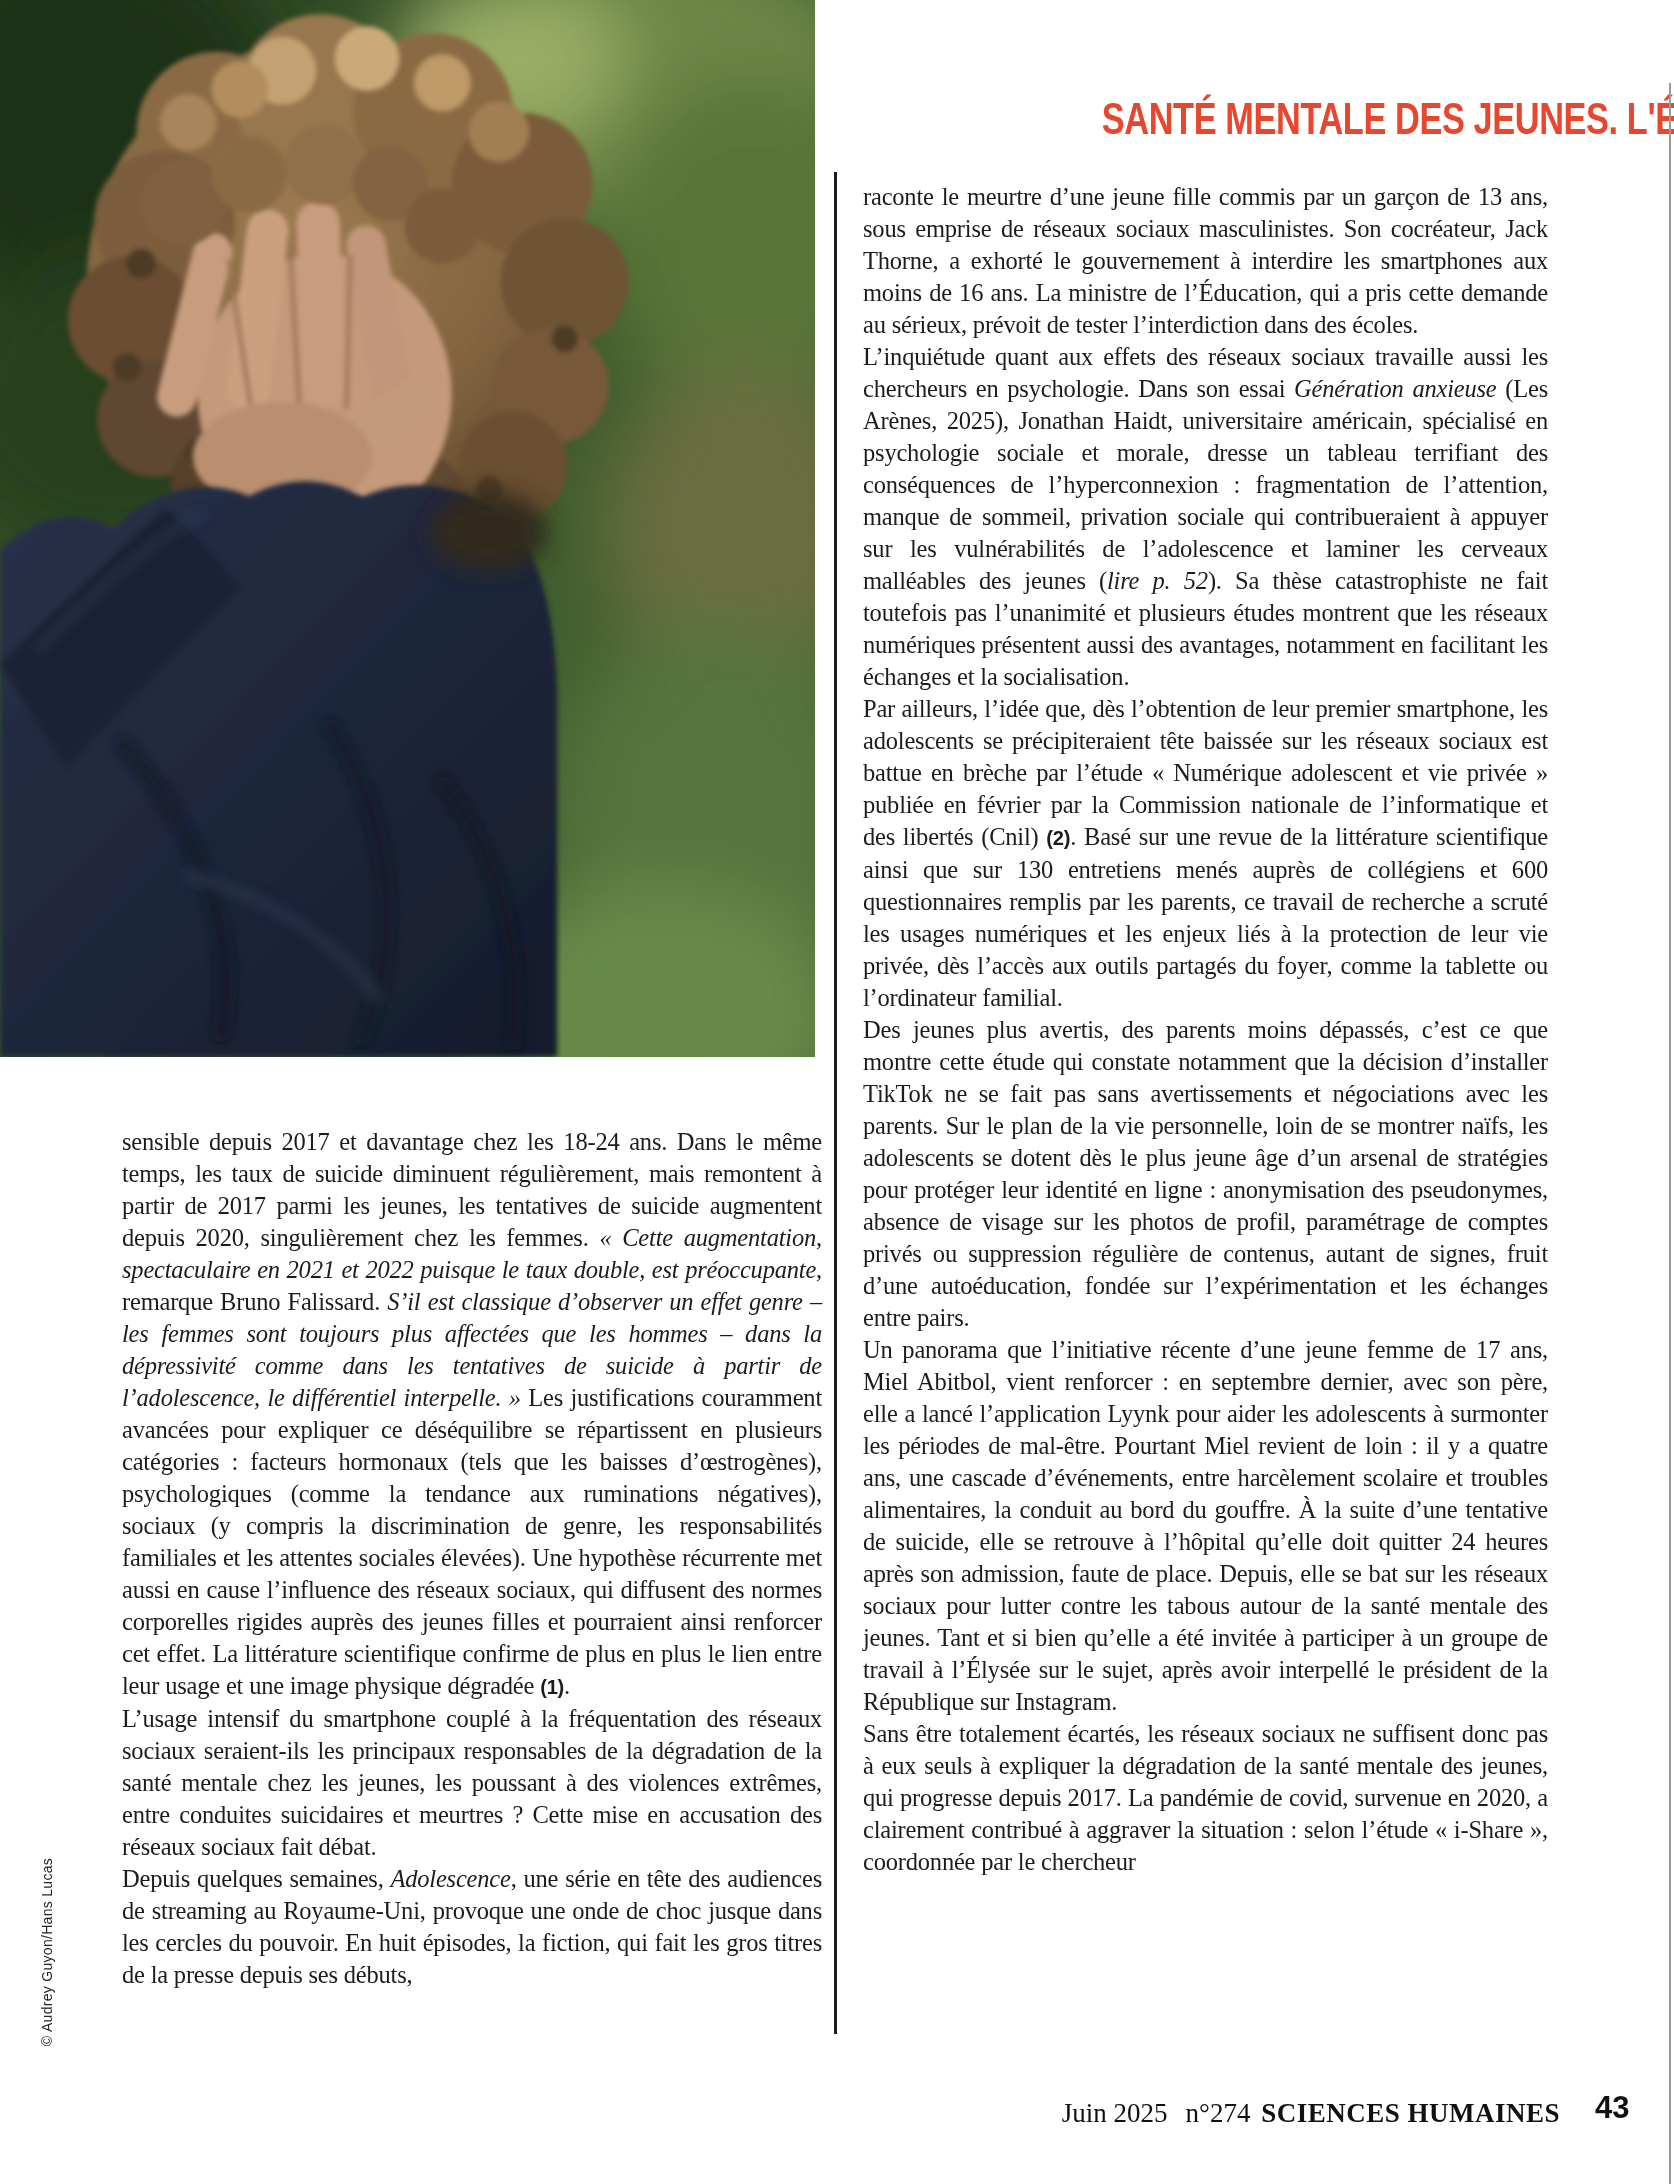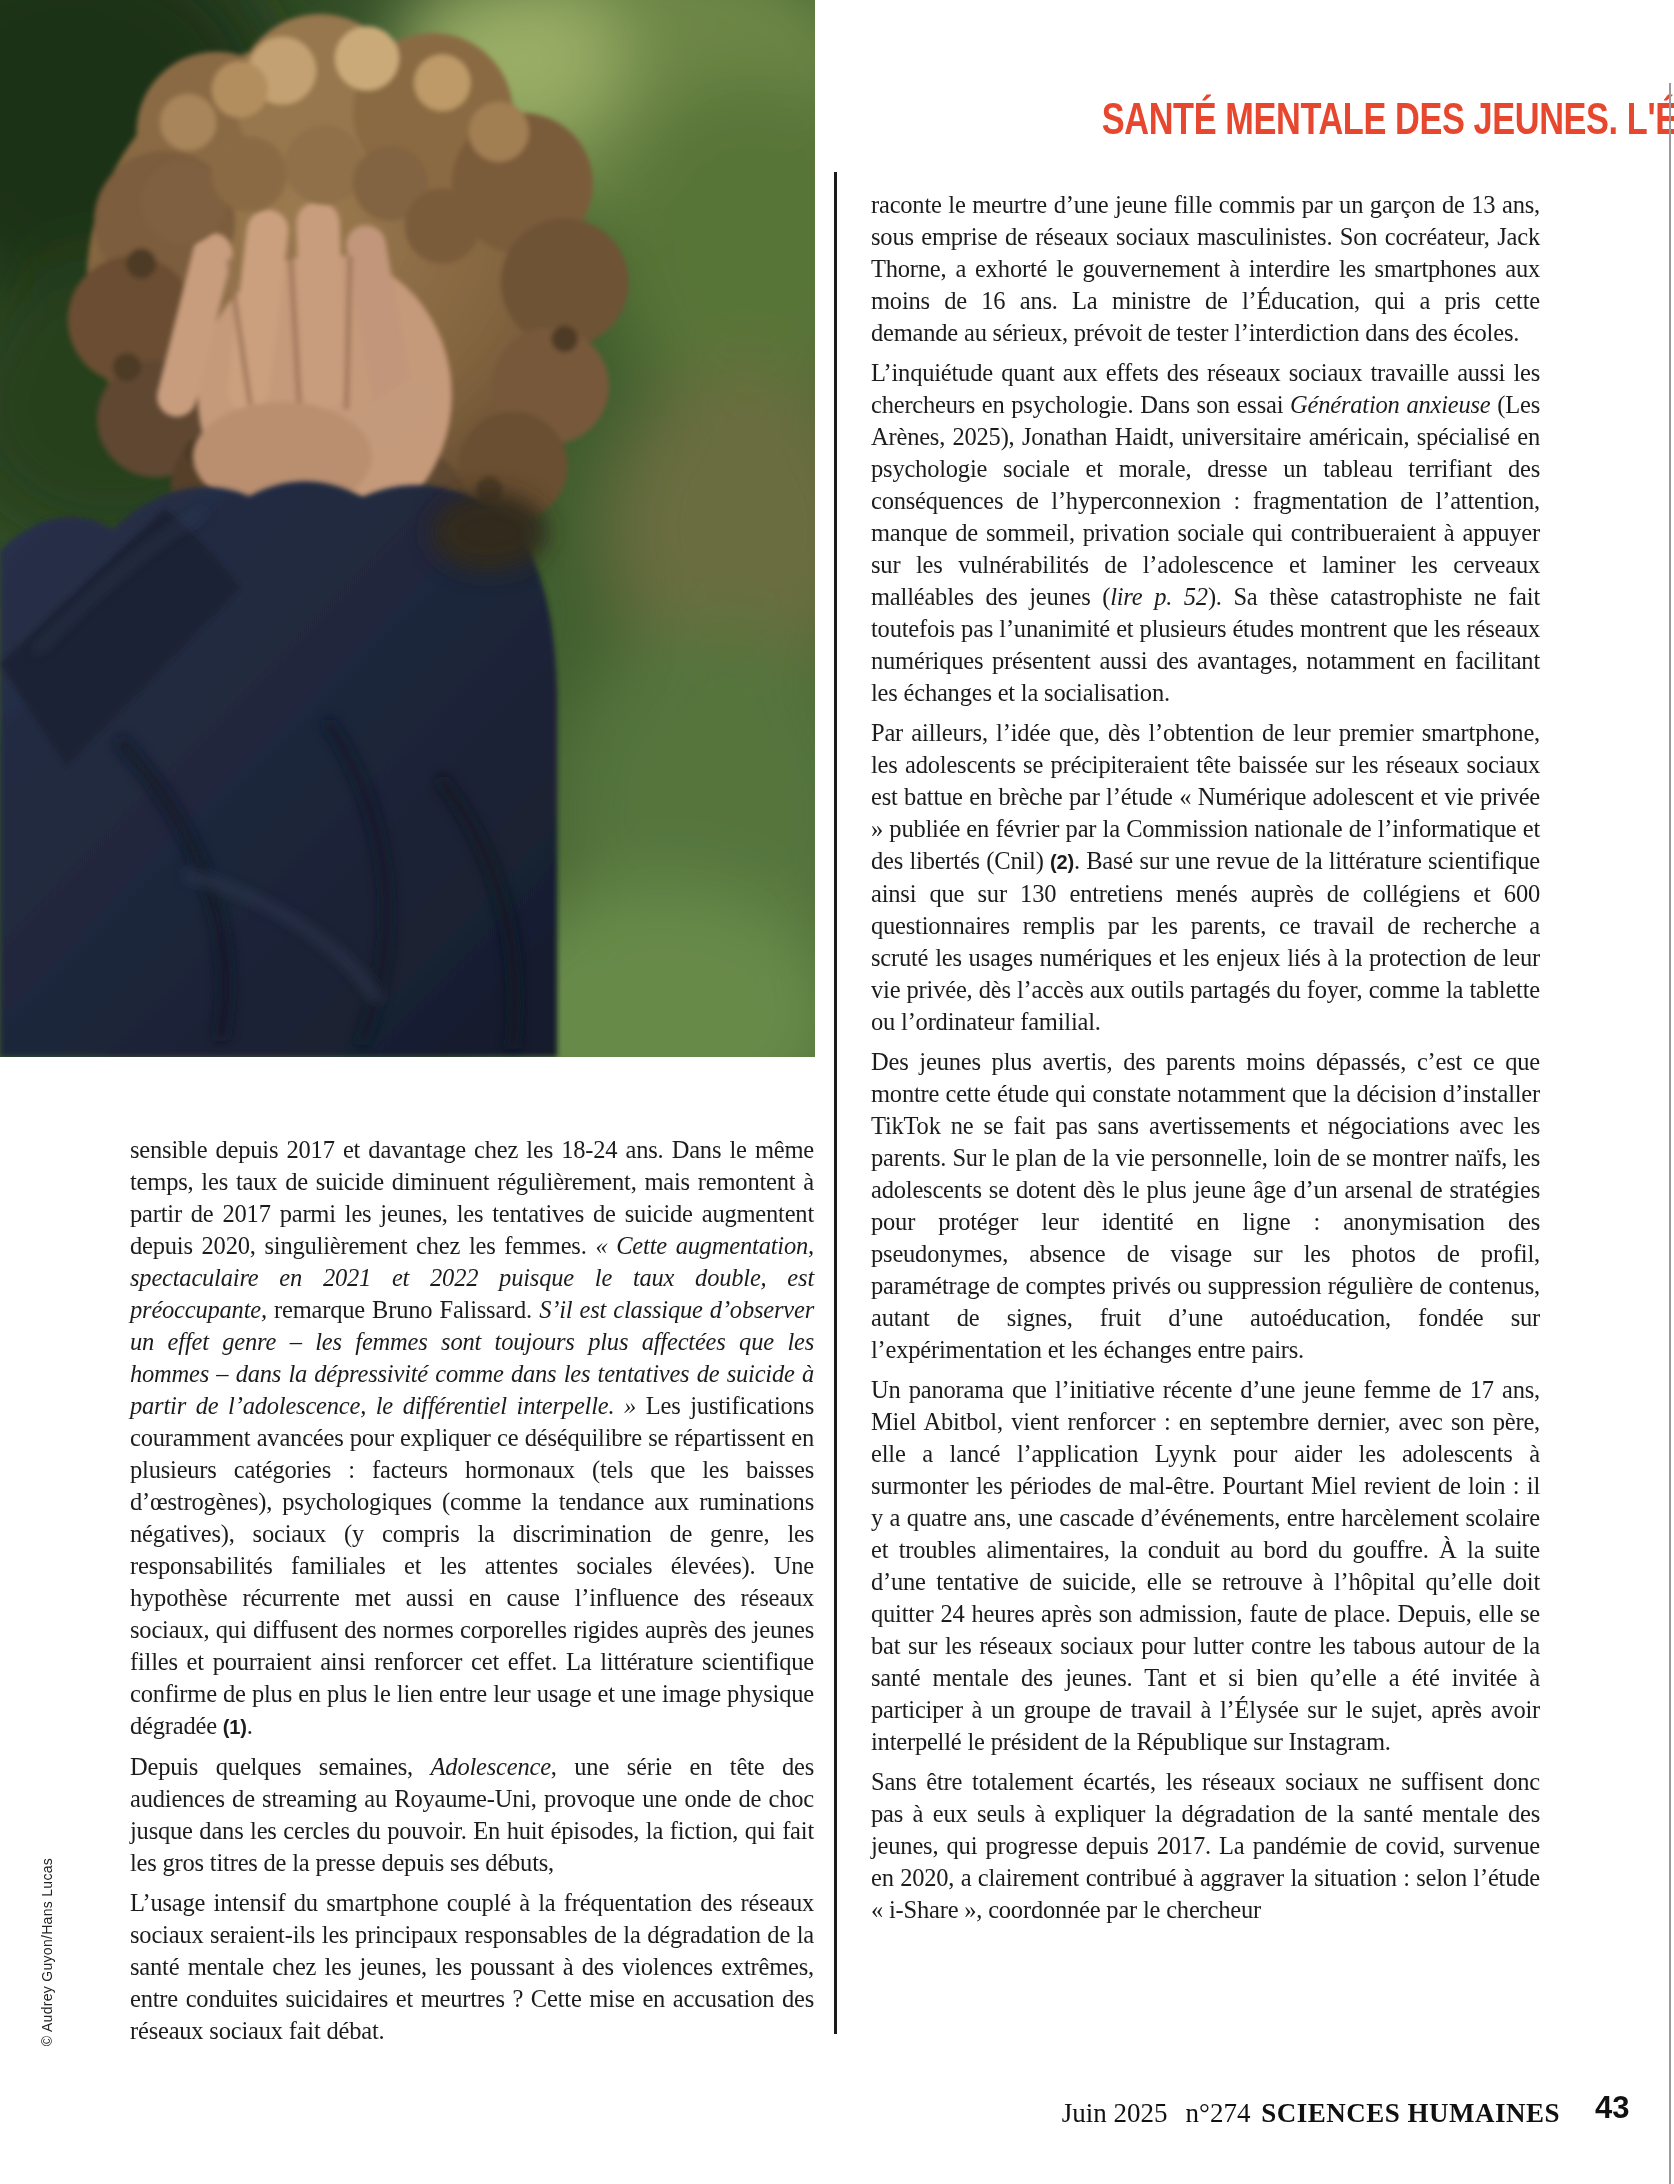--- a/index.html
+++ b/index.html
@@ -15,21 +15,21 @@
   .header{position:absolute;left:863px;top:94px;width:685px;text-align:right;
           font-family:"Liberation Sans", sans-serif;font-weight:700;font-size:44px;
           white-space:nowrap;}
   .header .squeeze{display:inline-block;transform:scaleX(.78);transform-origin:100% 50%;
           letter-spacing:-0.5px;}
 
   .col{position:absolute;font-size:24.5px;line-height:32px;color:#1c1c1c;
        text-align:justify;letter-spacing:-0.2px;}
   .col-left{left:122px;top:1126px;width:700px;}
   .col-right{left:863px;top:181px;width:685px;}
-  .para{margin:8px;padding:0;}
+  .para{margin:0;padding:0;}
   .it{font-style:italic;}
   .bd{font-weight:700;font-family:"Liberation Sans", sans-serif;font-size:.82em;}
 
   .subhead{margin:24.5px 0 8.5px 0;}
   .subhead span{display:inline-block;font-family:"Liberation Sans", sans-serif;
           font-weight:700;font-size:31px;color:#111;letter-spacing:-0.3px;
           transform:scaleX(.92);transform-origin:0 50%;}
 
   .divider{position:absolute;left:834px;top:172px;width:2.8px;height:1862px;background:#1b1b1b;}
   .edge-rule{position:absolute;left:1669px;top:83px;width:1.9px;height:2102px;background:#9a9a9a;}
@@ -156,22 +156,22 @@
   </div>
 
   <div class="credit">© Audrey Guyon/Hans Lucas</div>
 
   <div class="header" style="color: rgb(231, 71, 46);">
     <span class="squeeze">SANTÉ MENTALE DES JEUNES. L'ÉTAT D'URGENCE</span>
   </div>
 
   <div class="col col-left">
       <p class="para"><span>sensible depuis 2017 et davantage chez les 18-24 ans. Dans le même temps, les taux de suicide diminuent régulièrement, mais remontent à partir de 2017 parmi les jeunes, les tentatives de suicide augmentent depuis 2020, singulièrement chez les femmes. </span><span class="it">« Cette augmentation, spectaculaire en 2021 et 2022 puisque le taux double, est préoccupante, </span><span>remarque Bruno Falissard. </span><span class="it">S’il est classique d’observer un effet genre – les femmes sont toujours plus affectées que les hommes – dans la dépressivité comme dans les tentatives de suicide à partir de l’adolescence, le différentiel interpelle. » </span><span>Les justifications couramment avancées pour expliquer ce déséquilibre se répartissent en plusieurs catégories : facteurs hormonaux (tels que les baisses d’œstrogènes), psychologiques (comme la tendance aux ruminations négatives), sociaux (y compris la discrimination de genre, les responsabilités familiales et les attentes sociales élevées). Une hypothèse récurrente met aussi en cause l’influence des réseaux sociaux, qui diffusent des normes corporelles rigides auprès des jeunes filles et pourraient ainsi renforcer cet effet. La littérature scientifique confirme de plus en plus le lien entre leur usage et une image physique dégradée </span><span class="bd">(1)</span><span>.</span></p>
+      <p class="para"><span>L’usage intensif du smartphone couplé à la fréquentation des réseaux sociaux seraient-ils les principaux responsables de la dégradation de la santé mentale chez les jeunes, les poussant à des violences extrêmes, entre conduites suicidaires et meurtres ? Cette mise en accusation des réseaux sociaux fait débat.</span></p>
       <p class="para"><span>Depuis quelques semaines, </span><span class="it">Adolescence</span><span>, une série en tête des audiences de streaming au Royaume-Uni, provoque une onde de choc jusque dans les cercles du pouvoir. En huit épisodes, la fiction, qui fait les gros titres de la presse depuis ses débuts,</span></p>
-      <p class="para"><span>L’usage intensif du smartphone couplé à la fréquentation des réseaux sociaux seraient-ils les principaux responsables de la dégradation de la santé mentale chez les jeunes, les poussant à des violences extrêmes, entre conduites suicidaires et meurtres ? Cette mise en accusation des réseaux sociaux fait débat.</span></p>
     </div>
 
   <div class="divider"></div>
 
   <div class="col col-right">
     <div>
         <p class="para"><span>raconte le meurtre d’une jeune fille commis par un garçon de 13 ans, sous emprise de réseaux sociaux masculinistes. Son cocréateur, Jack Thorne, a exhorté le gouvernement à interdire les smartphones aux moins de 16 ans. La ministre de l’Éducation, qui a pris cette demande au sérieux, prévoit de tester l’interdiction dans des écoles.</span></p>
         <p class="para"><span>L’inquiétude quant aux effets des réseaux sociaux travaille aussi les chercheurs en psychologie. Dans son essai </span><span class="it">Génération anxieuse</span><span> (Les Arènes, 2025), Jonathan Haidt, universitaire américain, spécialisé en psychologie sociale et morale, dresse un tableau terrifiant des conséquences de l’hyperconnexion : fragmentation de l’attention, manque de sommeil, privation sociale qui contribueraient à appuyer sur les vulnérabilités de l’adolescence et laminer les cerveaux malléables des jeunes (</span><span class="it">lire p. 52</span><span>). Sa thèse catastrophiste ne fait toutefois pas l’unanimité et plusieurs études montrent que les réseaux numériques présentent aussi des avantages, notamment en facilitant les échanges et la socialisation.</span></p>
         <p class="para"><span>Par ailleurs, l’idée que, dès l’obtention de leur premier smartphone, les adolescents se précipiteraient tête baissée sur les réseaux sociaux est battue en brèche par l’étude « Numérique adolescent et vie privée » publiée en février par la Commission nationale de l’informatique et des libertés (Cnil) </span><span class="bd">(2)</span><span>. Basé sur une revue de la littérature scientifique ainsi que sur 130 entretiens menés auprès de collégiens et 600 questionnaires remplis par les parents, ce travail de recherche a scruté les usages numériques et les enjeux liés à la protection de leur vie privée, dès l’accès aux outils partagés du foyer, comme la tablette ou l’ordinateur familial.</span></p>
         <p class="para"><span>Des jeunes plus avertis, des parents moins dépassés, c’est ce que montre cette étude qui constate notamment que la décision d’installer TikTok ne se fait pas sans avertissements et négociations avec les parents. Sur le plan de la vie personnelle, loin de se montrer naïfs, les adolescents se dotent dès le plus jeune âge d’un arsenal de stratégies pour protéger leur identité en ligne : anonymisation des pseudonymes, absence de visage sur les photos de profil, paramétrage de comptes privés ou suppression régulière de contenus, autant de signes, fruit d’une autoéducation, fondée sur l’expérimentation et les échanges entre pairs.</span></p>

